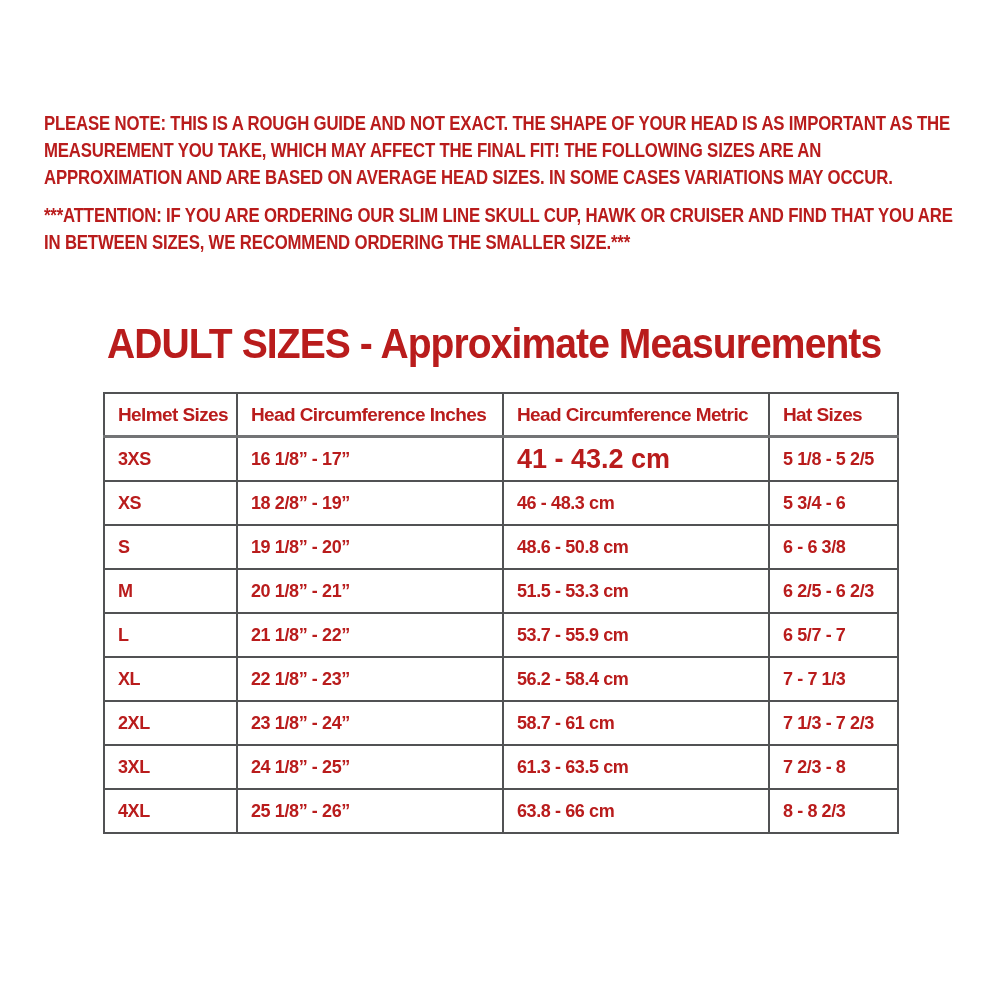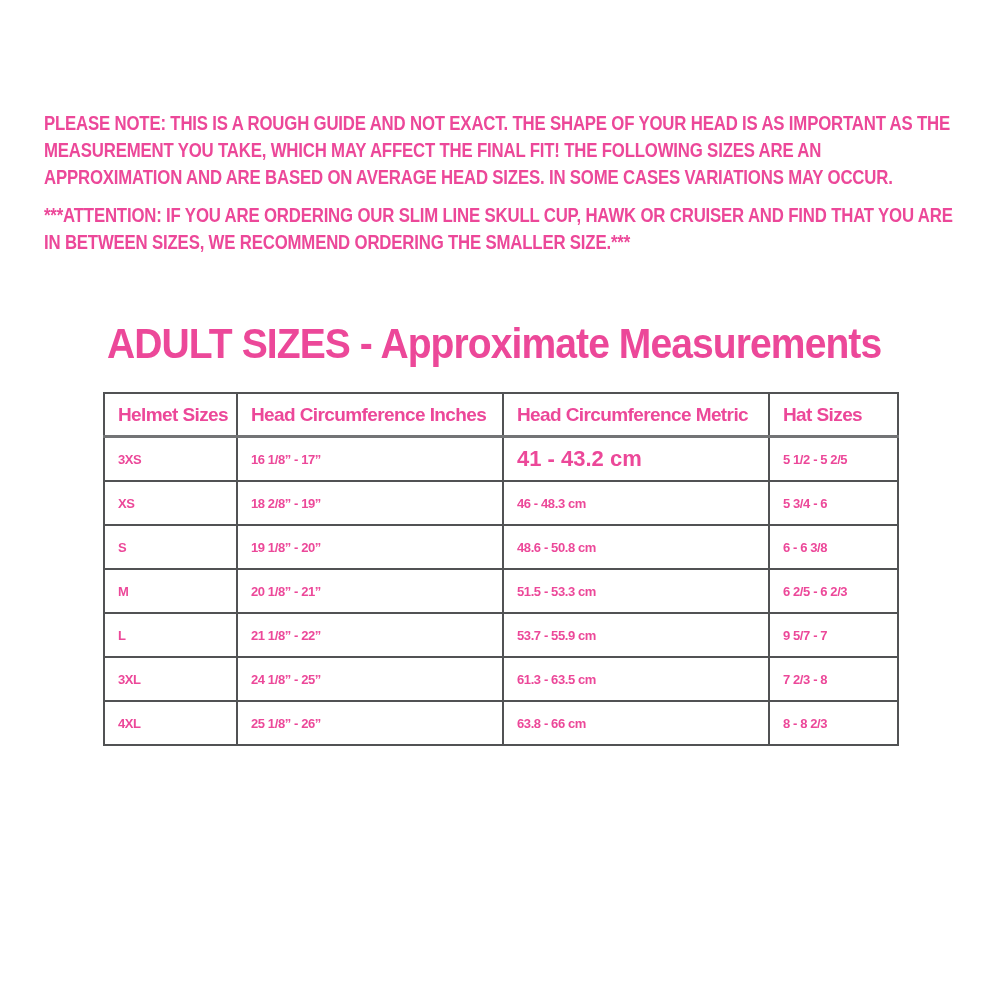--- a/index.html
+++ b/index.html
@@ -1,21 +1,21 @@
 <!DOCTYPE html>
 <html><head>
 <meta charset="utf-8">
 <style>
   html, body { margin: 0; padding: 0; background: #ffffff; }
   .page {
     position: relative;
     width: 1000px;
     height: 1000px;
     background: #ffffff;
-    color: #ec4899;
+    color: #b91c1c;
     font-family: "Liberation Sans", sans-serif;
     overflow: hidden;
   }
 
   
   .notes {
     position: absolute;
     left: 44px;
     top: 110px;
     width: 1062px;
@@ -69,26 +69,26 @@
   }
   .size-table thead th {
     height: 41px;
     font-size: 19px;
     font-weight: bold;
     letter-spacing: -0.6px;
     border-bottom: 3px solid #737476;
   }
   .size-table tbody td {
     height: 42px;
-    font-size: 13px;
+    font-size: 18px;
     font-weight: bold;
     letter-spacing: -0.4px;
   }
   .size-table tbody td.emph {
-    font-size: 22px;
+    font-size: 27px;
     letter-spacing: 0;
   }
 </style>
 </head>
 <body>
 
 <div class="page">
 
   <div class="notes">
     <p class="note">PLEASE NOTE: THIS IS A ROUGH GUIDE AND NOT EXACT. THE SHAPE OF YOUR HEAD IS AS IMPORTANT AS THE MEASUREMENT YOU TAKE, WHICH MAY AFFECT THE FINAL FIT! THE FOLLOWING SIZES ARE AN APPROXIMATION AND ARE BASED ON AVERAGE HEAD SIZES. IN SOME CASES VARIATIONS MAY OCCUR.</p>
@@ -110,21 +110,21 @@
         <th>Head Circumference Inches</th>
         <th>Head Circumference Metric</th>
         <th>Hat Sizes</th>
       </tr>
     </thead>
     <tbody>
       <tr>
         <td>3XS</td>
         <td>16 1/8” - 17”</td>
         <td class="emph">41 - 43.2 cm</td>
-        <td>5 1/2 - 5 2/5</td>
+        <td>5 1/8 - 5 2/5</td>
       </tr>
       <tr>
         <td>XS</td>
         <td>18 2/8” - 19”</td>
         <td>46 - 48.3 cm</td>
         <td>5 3/4 - 6</td>
       </tr>
       <tr>
         <td>S</td>
         <td>19 1/8” - 20”</td>
@@ -134,21 +134,33 @@
       <tr>
         <td>M</td>
         <td>20 1/8” - 21”</td>
         <td>51.5 - 53.3 cm</td>
         <td>6 2/5 - 6 2/3</td>
       </tr>
       <tr>
         <td>L</td>
         <td>21 1/8” - 22”</td>
         <td>53.7 - 55.9 cm</td>
-        <td>9 5/7 - 7</td>
+        <td>6 5/7 - 7</td>
+      </tr>
+      <tr>
+        <td>XL</td>
+        <td>22 1/8” - 23”</td>
+        <td>56.2 - 58.4 cm</td>
+        <td>7 - 7 1/3</td>
+      </tr>
+      <tr>
+        <td>2XL</td>
+        <td>23 1/8” - 24”</td>
+        <td>58.7 - 61 cm</td>
+        <td>7 1/3 - 7 2/3</td>
       </tr>
       <tr>
         <td>3XL</td>
         <td>24 1/8” - 25”</td>
         <td>61.3 - 63.5 cm</td>
         <td>7 2/3 - 8</td>
       </tr>
       <tr>
         <td>4XL</td>
         <td>25 1/8” - 26”</td>

